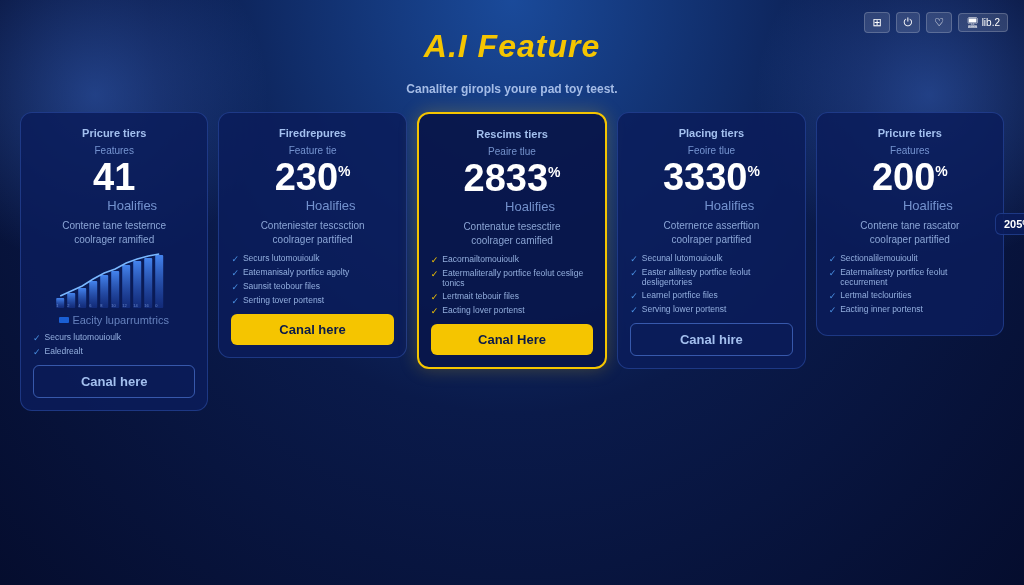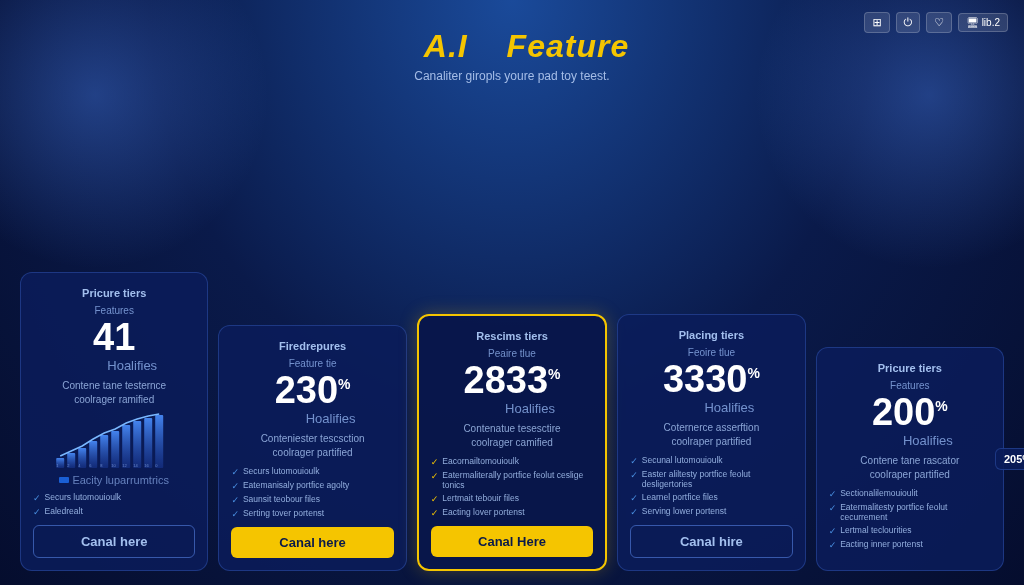--- a/index.html
+++ b/index.html
@@ -79,33 +79,33 @@
     }
     .header-title {
       font-size: 32px;
       font-weight: 700;
       color: #fff;
       letter-spacing: 1px;
     }
     .header-title span {
       color: #f5c500;
       font-style: italic;
-      margin-left: 29px;
     }
     .header-subtitle {
       font-size: 12px;
       color: rgba(200,220,255,0.8);
-      margin-top: 4px;
+      margin-top: 17px;
+      font-weight: bold;
     }
 
     
     .cards-row {
       display: flex;
       gap: 10px;
-      align-items: flex-end;
+      align-items: flex-start;
       width: 100%;
       flex: 1;
     }
 
     .card {
       flex: 1;
       background: rgba(10, 28, 90, 0.85);
       border: 1px solid rgba(60, 100, 200, 0.4);
       border-radius: 12px;
       padding: 14px 12px 12px;

